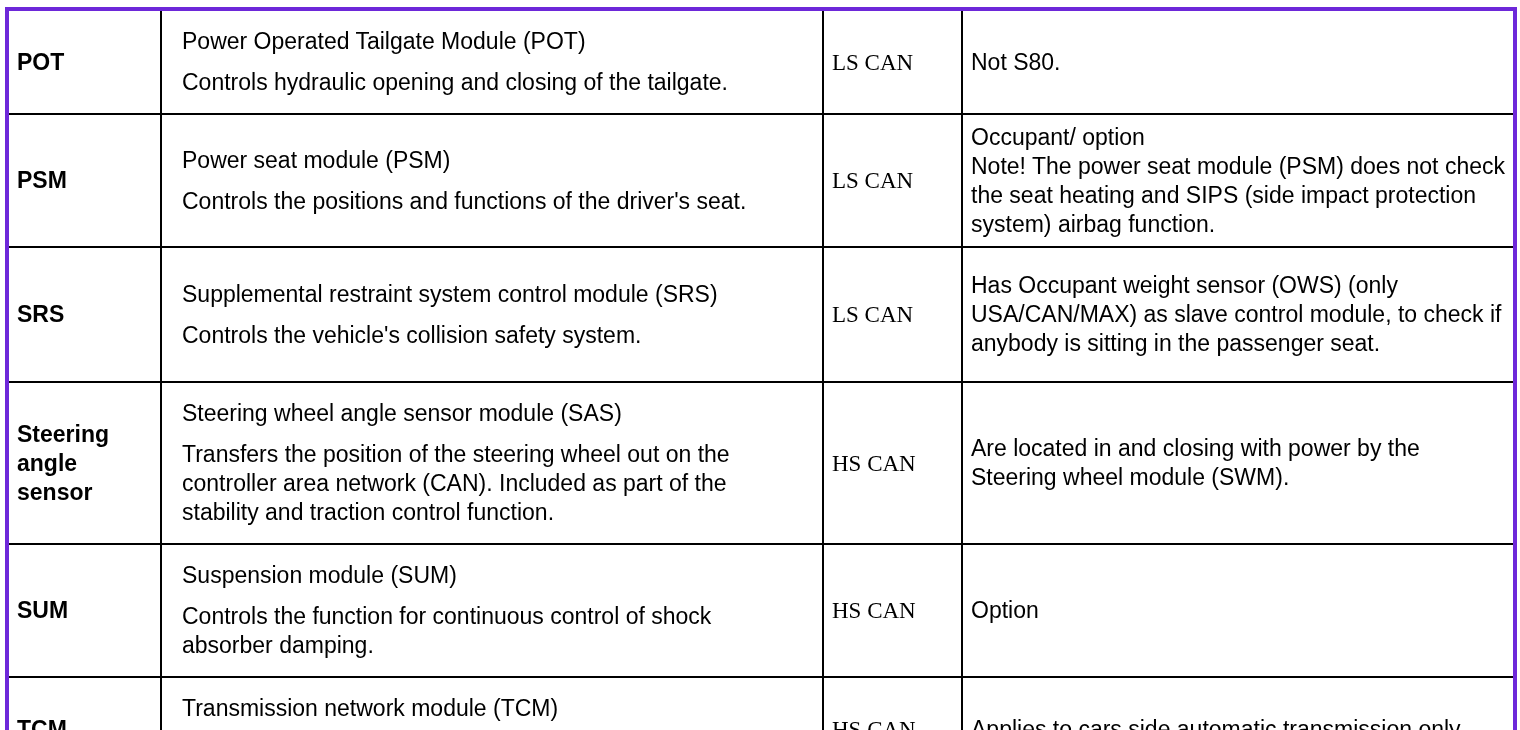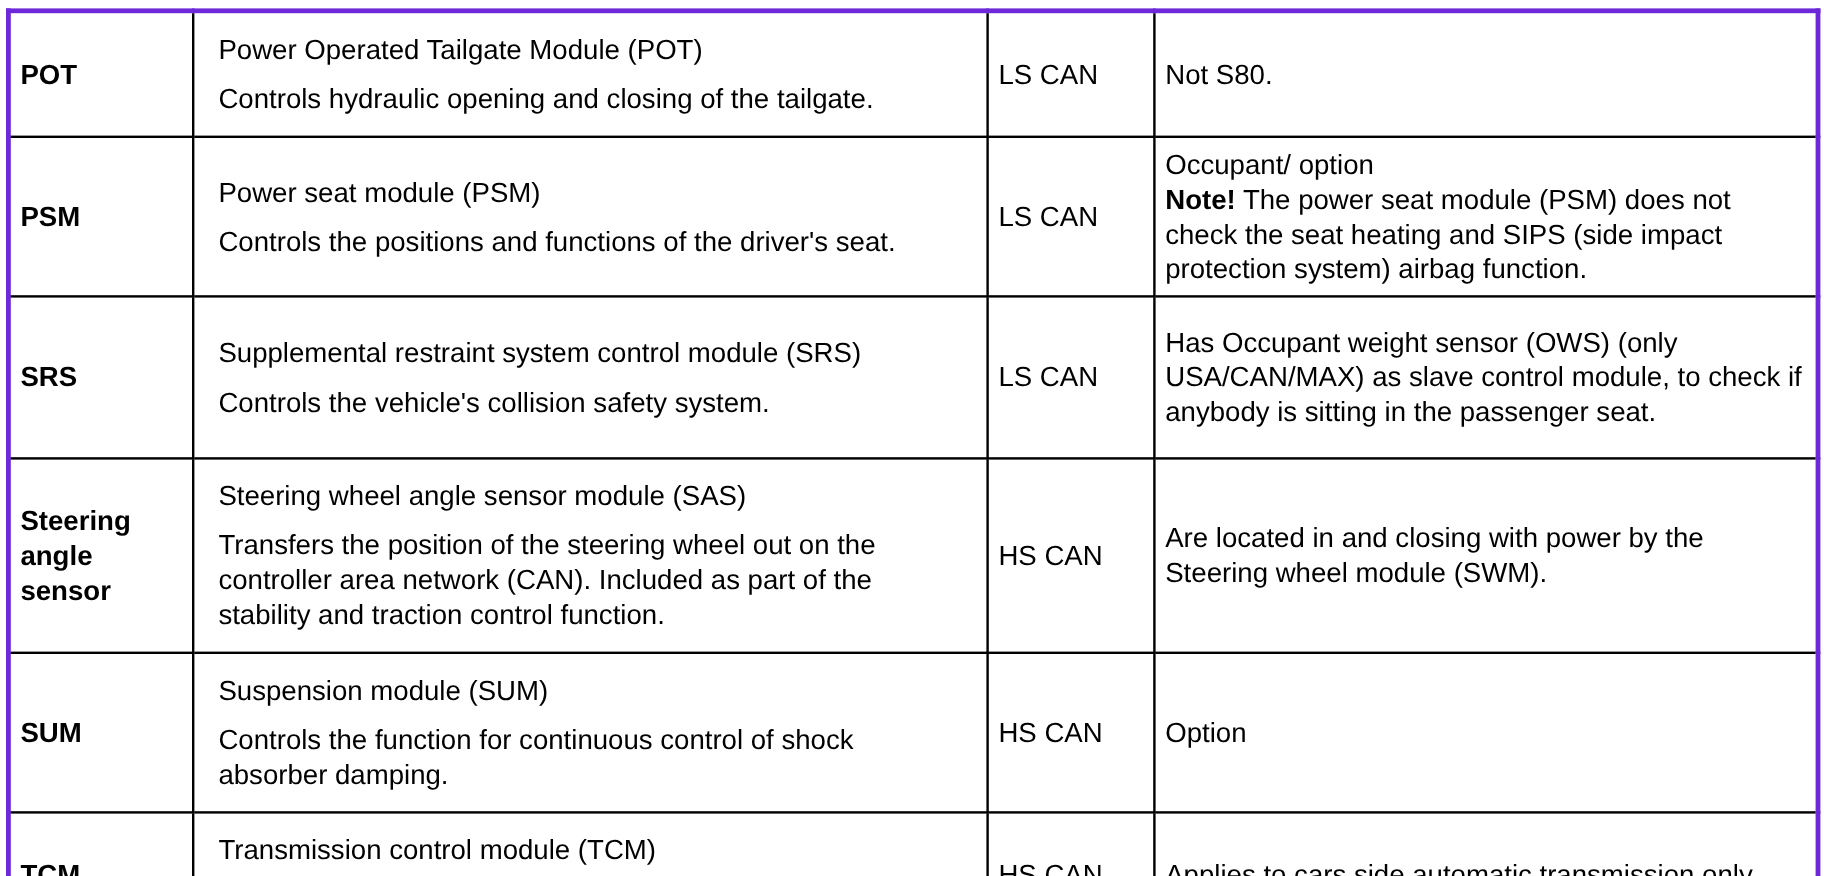--- a/index.html
+++ b/index.html
@@ -35,23 +35,23 @@
     padding: 4px 8px;
     overflow: hidden;
     word-wrap: break-word;
   }
   td.col-abbr {
     font-weight: 700;
     padding: 4px 3px 4px 5px;
     white-space: pre-line;
   }
   td.col-desc .desc-line { margin: 12px; }
-  td.col-net { padding-left: 9px; }
+  td.col-net { padding-left: 9px; font-family: Liberation Serif, serif; }
   td.col-notes .notes-line { margin: 0; }
-  .seg-bold { font-weight: 700; }
+  .seg-bold { font-weight: 400; }
 </style>
 </head>
 <body>
 
 <div class="page">
   <table class="module-table">
     <colgroup>
       <col style="width:154px">
       <col style="width:662px">
       <col style="width:139px">
@@ -112,21 +112,21 @@
             <div class="desc-line">Controls the function for continuous control of shock absorber damping.</div>
           </td>
           <td class="col-net">HS CAN</td>
           <td class="col-notes">
             <div class="notes-line"><span>Option</span></div>
           </td>
         </tr>
         <tr style="height: 69px;">
           <td class="col-abbr">TCM</td>
           <td class="col-desc">
-            <div class="desc-line">Transmission control module (TCM)</div>
+            <div class="desc-line">Transmission network module (TCM)</div>
             <div class="desc-line">Controls the automatic transmission function.</div>
           </td>
           <td class="col-net">HS CAN</td>
           <td class="col-notes">
             <div class="notes-line"><span>Applies to cars side automatic transmission only</span></div>
           </td>
         </tr>
       </tbody>
   </table>
 </div>

